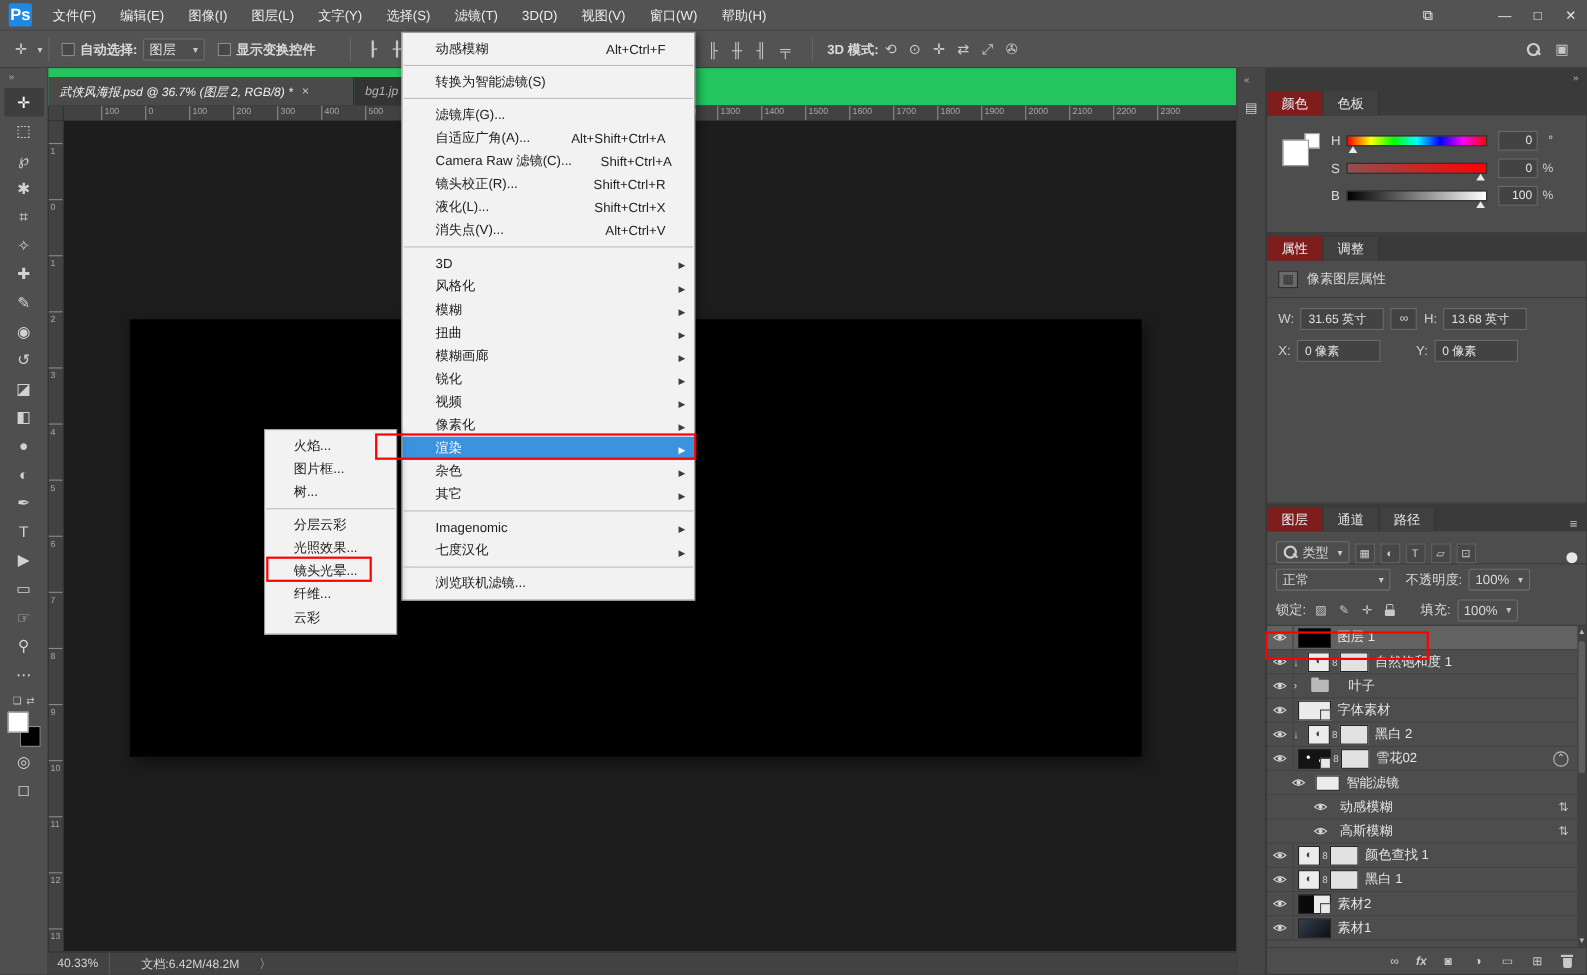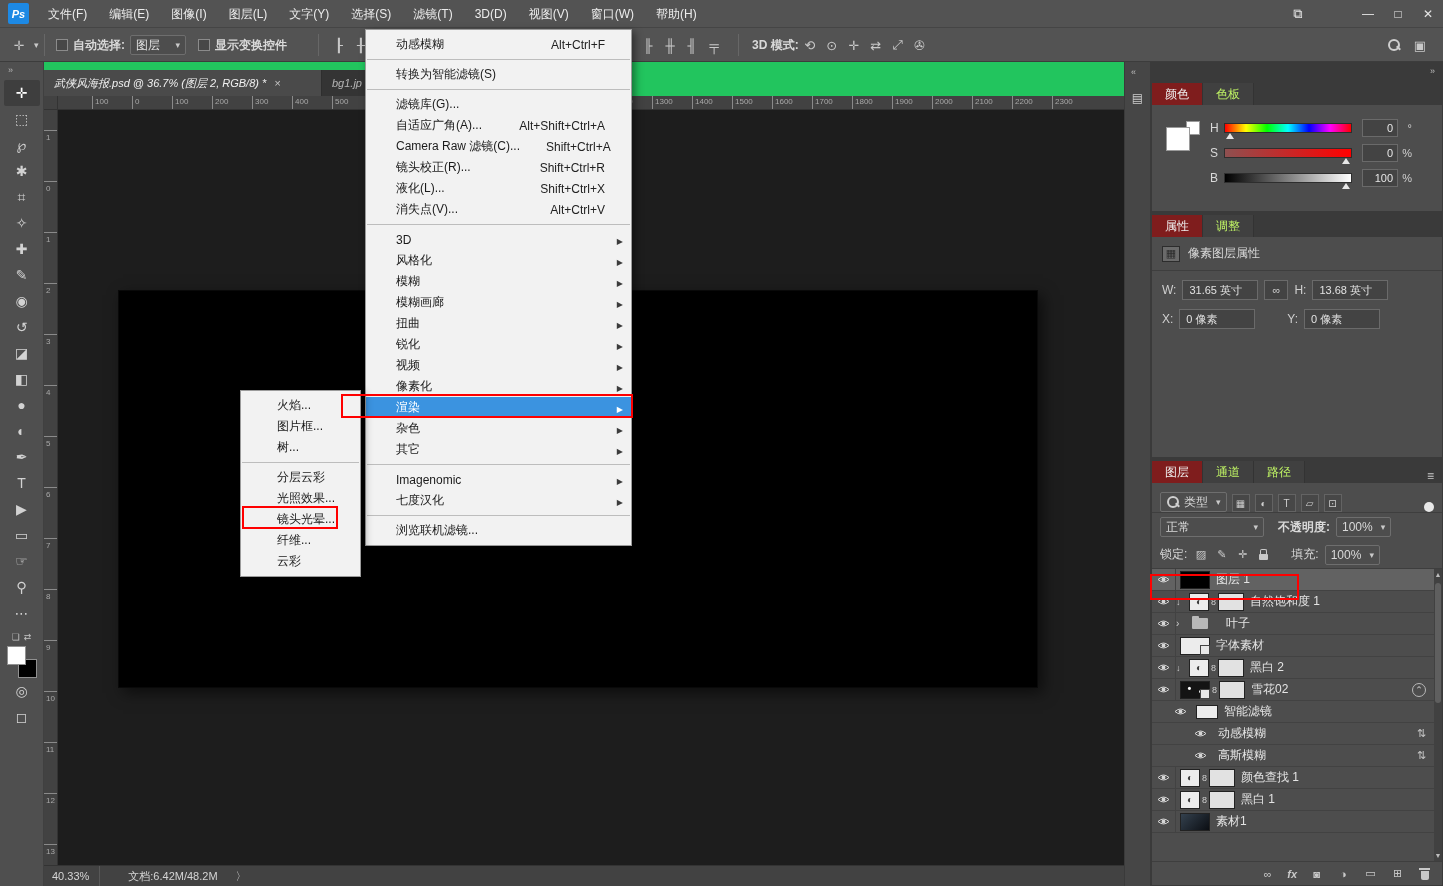--- a/index.html
+++ b/index.html
@@ -1,21 +1,21 @@
 <!DOCTYPE html>
 <html><head>
 <meta charset="utf-8">
 <style>
   * { margin:0; padding:0; box-sizing:border-box; cursor:default; }
   body { font-family:"Liberation Sans","DejaVu Sans",sans-serif; background:#222; }
   .app { position:relative; width:1443px; height:886px; background:#535353; color:#d9d9d9; font-size:12px; overflow:hidden; }
 
   
   .menubar { position:absolute; left:0; top:0; right:0; height:28px; display:flex; align-items:center; background:#535353; border-bottom:1px solid #454545; }
-  .ps-logo { width:21px; height:21px; margin:0 8px 0 8px; background:#1d89e4; color:#fff; font-weight:bold; font-size:11px; display:flex; align-items:center; justify-content:center; border-radius:2px;font-style:italic; }
+  .ps-logo { width:21px; height:21px; margin:0 8px 0 8px; background:#1d89e4; color:#fff; font-weight:bold; font-size:15px; display:flex; align-items:center; justify-content:center; border-radius:2px; }
   .mb-item { padding:0 11px; height:28px; line-height:28px; color:#ececec; white-space:nowrap; }
   .win-controls { position:absolute; right:0; top:0; height:28px; display:flex; align-items:center; }
   .wc { width:30px; text-align:center; color:#e6e6e6; font-size:12px; }
   .wc.ws { margin-right:40px; font-size:13px; }
 
   
   .optionsbar { position:absolute; left:0; top:28px; right:0; height:34px; background:#535353; border-bottom:1px solid #3c3c3c; }
   .optionsbar > * { position:absolute; top:0; height:34px; display:flex; align-items:center; }
   .ob-sep { width:1px; height:22px; top:6px; background:#676767; }
   .checkbox { width:12px; height:12px; border:1px solid #8b8b8b; background:#474747; display:inline-block; margin-right:5px; flex:none; }
@@ -63,21 +63,21 @@
   
   .panelstrip { position:absolute; right:292px; width:27px; top:0; bottom:0; background:#464646; border-left:1px solid #3a3a3a; border-right:1px solid #3a3a3a; }
   .panelstrip .ps-collapse { font-size:9px; color:#bdbdbd; padding:5px 0 0 6px; }
   .panelstrip .ps-icon { margin:14px auto 0; width:18px; text-align:center; color:#cfcfcf; font-size:12px; }
 
   
   .panels { position:absolute; right:0; width:292px; top:0; bottom:0; background:#3a3a3a; display:flex; flex-direction:column; }
   .panels-header { height:18px; display:flex; justify-content:flex-end; align-items:center; padding-right:8px; font-size:9px; color:#bdbdbd; }
   .panel { background:#4d4d4d; border:1px solid #3a3a3a; }
   .ptabs { height:24px; background:#3a3a3a; display:flex; align-items:flex-end; }
-  .ptab { height:22px; padding:0 13px; display:flex; align-items:center; font-size:12px; color:#bef264; background:#404040; border-right:1px solid #333; }
+  .ptab { height:22px; padding:0 13px; display:flex; align-items:center; font-size:12px; color:#e5e5e5; background:#404040; border-right:1px solid #333; }
   .ptab.active { background:#7f1d1d; color:#efefef; }
   .ptabs .pmenu { margin-left:auto; margin-right:8px; color:#c9c9c9; font-size:12px; }
 
   
   .color-panel { height:132px; position:relative; }
   .cswatches { position:absolute; left:14px; top:40px; width:34px; height:42px; }
   .cswatches .cfg { position:absolute; left:0; top:6px; width:24px; height:24px; background:#fff; border:1px solid #9a9a9a; z-index:2; }
   .cswatches .cbg { position:absolute; right:0; top:0; width:14px; height:14px; background:#fff; border:1px solid #9a9a9a; }
   .crows { position:absolute; left:58px; top:34px; right:10px; }
   .crow { display:flex; align-items:center; height:25px; }
@@ -151,21 +151,21 @@
   .lp-scroll { position:absolute; right:0; top:0; bottom:0; width:8px; background:#414141; }
   .lp-scroll .sthumb { position:absolute; left:1px; right:1px; top:14px; height:120px; background:#5f5f5f; border-radius:3px; }
   .lp-scroll .sarr { position:absolute; left:0; right:0; text-align:center; font-size:7px; color:#bdbdbd; }
   .lp-bottom { height:24px; display:flex; align-items:center; justify-content:flex-end; gap:12px; padding:0 10px; border-top:1px solid #3e3e3e; background:#4d4d4d; }
 
   
   .popup { position:absolute; background:#f2f2f2; border:1px solid #9b9b9b; box-shadow:3px 3px 8px rgba(0,0,0,.45); padding:4px 0; color:#1b1b1b; z-index:100; }
   .filter-menu { left:365px; top:29px; width:267px; }
   .render-submenu { left:240px; top:390px; width:121px; z-index:101; }
   .menu-item { height:21px; display:flex; align-items:center; padding:0 8px 0 30px; white-space:nowrap; font-size:12px; }
-  .render-submenu .menu-item { padding-left:36px; }
+  .render-submenu .menu-item { padding-left:26px; }
   .mi-shortcut { margin-left:auto; padding-left:26px; color:#222; }
   .mi-arrow { width:12px; margin-left:6px; text-align:right; }
   .menu-item.has-sub .mi-arrow::after { content:"▶"; font-size:8px; color:#3c3c3c; }
   .menu-item.hl { background:#3b93e0; color:#fff; }
   .menu-item.hl .mi-shortcut { color:#fff; }
   .menu-item.hl.has-sub .mi-arrow::after { color:#fff; }
   .menu-item.sep { height:1px; background:#bdbdbd; margin:4px 1px; padding:0; }
 
   
   .redbox { position:absolute; border:2px solid #ff0000; z-index:200; pointer-events:none; }
@@ -549,21 +549,21 @@
             <span class="lp-fic">⊡</span>
 
           <span class="lp-toggle"></span>
         </div>
 
         <div class="lp-blend">
           <span class="lp-combo" style="width:104px; justify-content:space-between;">
             <span>正常</span>
             <span class="caret">▾</span>
           </span>
-          <span style="margin-left:8px;font-weight:bold;">不透明度:</span>
+          <span style="margin-left:8px;">不透明度:</span>
           <span class="lp-combo">
             <span>100%</span>
             <span class="caret">▾</span>
           </span>
         </div>
 
         <div class="lp-lock">
           <span>锁定:</span>
 
             <span class="opt-ic">▨</span>
@@ -737,20 +737,33 @@
                 </svg>
               </span>
 
               <span class="thumb"></span>
               <span class="chain">8</span>
               <span class="mask"></span>
               <span class="lbl">黑白 1</span>
 
             </div>
 
+            <div class="lr t-bw">
+              <span class="eye-box">
+                <svg class="eye-svg" width="13" height="9" viewBox="0 0 13 9">
+                  <path d="M1 4.5 Q6.5 -0.5 12 4.5 Q6.5 9.5 1 4.5 Z" fill="none" stroke="#d6d6d6"></path>
+                  <circle cx="6.5" cy="4.5" r="1.9" fill="#d6d6d6"></circle>
+                </svg>
+              </span>
+
+              <span class="thumb"></span>
+
+              <span class="lbl">素材2</span>
+
+            </div>
 
             <div class="lr t-photo">
               <span class="eye-box">
                 <svg class="eye-svg" width="13" height="9" viewBox="0 0 13 9">
                   <path d="M1 4.5 Q6.5 -0.5 12 4.5 Q6.5 9.5 1 4.5 Z" fill="none" stroke="#d6d6d6"></path>
                   <circle cx="6.5" cy="4.5" r="1.9" fill="#d6d6d6"></circle>
                 </svg>
               </span>
 
               <span class="thumb"></span>
@@ -867,27 +880,27 @@
         <span class="mi-arrow"></span>
       </div>
 
       <div class="menu-item has-sub">
         <span class="mi-label">模糊</span>
         <span class="mi-shortcut"></span>
         <span class="mi-arrow"></span>
       </div>
 
       <div class="menu-item has-sub">
+        <span class="mi-label">扭曲</span>
+        <span class="mi-shortcut"></span>
+        <span class="mi-arrow"></span>
+      </div>
+
+      <div class="menu-item has-sub">
         <span class="mi-label">模糊画廊</span>
-        <span class="mi-shortcut"></span>
-        <span class="mi-arrow"></span>
-      </div>
-
-      <div class="menu-item has-sub">
-        <span class="mi-label">扭曲</span>
         <span class="mi-shortcut"></span>
         <span class="mi-arrow"></span>
       </div>
 
       <div class="menu-item has-sub">
         <span class="mi-label">锐化</span>
         <span class="mi-shortcut"></span>
         <span class="mi-arrow"></span>
       </div>
 

